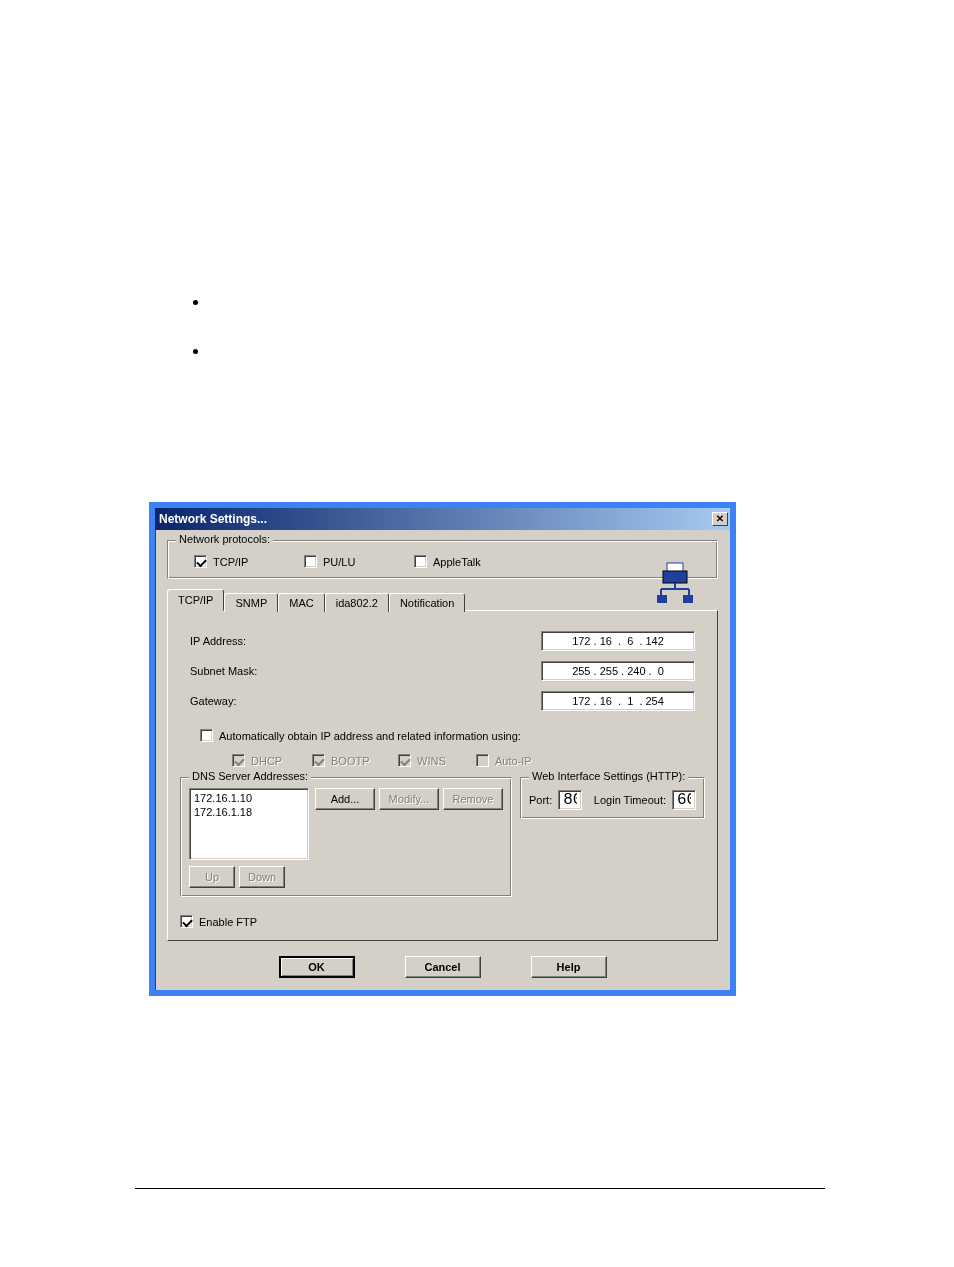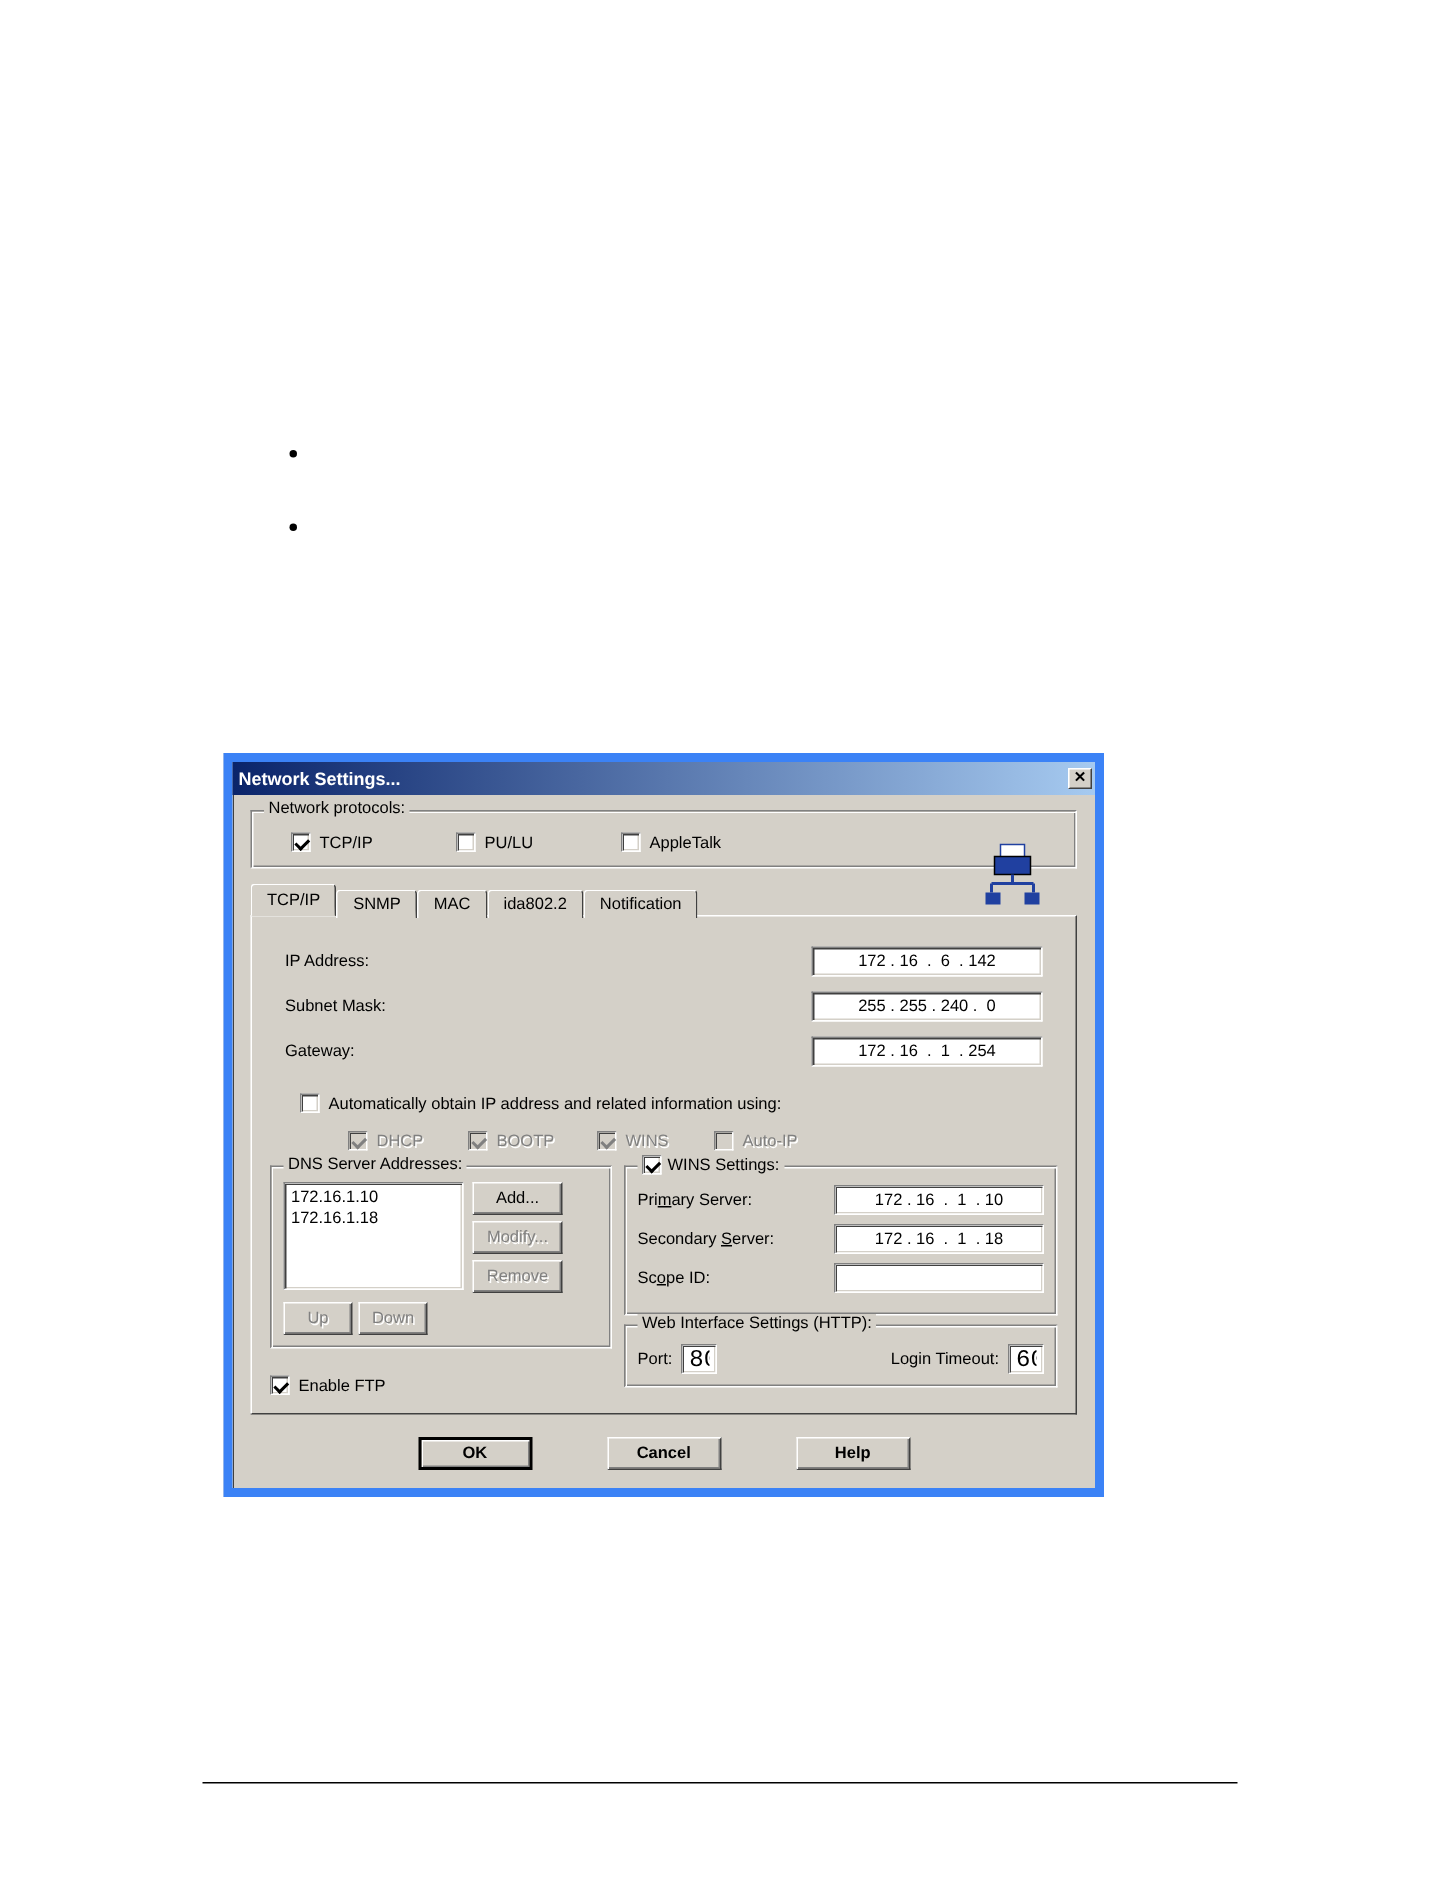--- a/index.html
+++ b/index.html
@@ -220,21 +220,21 @@
       height: 72px;
       background: #fff;
       border: 1px solid #808080;
       border-right-color: #fff;
       border-bottom-color: #fff;
       box-shadow: inset 1px 1px 0 #404040, inset -1px -1px 0 #d4d0c8;
       padding: 2px 4px;
       overflow: hidden;
     }
     .dns-list div { line-height: 14px; }
-    .dns-btns { display: flex; flex-direction: column; gap: 4px; }
+    .dns-btns { display: flex; flex-direction: row; gap: 4px; }
     
     .win-button {
       background: #d4d0c8;
       border: 1px solid #fff;
       border-right-color: #404040;
       border-bottom-color: #404040;
       box-shadow: inset -1px -1px 0 #808080;
       padding: 2px 6px;
       font-family: inherit;
       font-size: 11px;
@@ -406,38 +406,20 @@
               <button class="win-button disabled">Up</button>
               <button class="win-button disabled">Down</button>
             </div>
           </div>
           <label class="check-wrap wide ftp-check">
             <span class="win-check checked"></span>
             <span>Enable FTP</span>
           </label>
         </div>
         <div class="right-col">
-          <div class="wins-box">
-            <span class="groupbox-label withcheck">
-              <span class="win-check checked"></span>
-              <span>WINS Settings:</span>
-            </span>
-            <div class="wins-row">
-              <span>Pri<span class="underline-key">m</span>ary Server:</span>
-              <input class="ip-input" value="172 . 16  .  1  . 10" style="">
-            </div>
-            <div class="wins-row">
-              <span>Secondary <span class="underline-key">S</span>erver:</span>
-              <input class="ip-input" value="172 . 16  .  1  . 18" style="">
-            </div>
-            <div class="wins-row">
-              <span>Sc<span class="underline-key">o</span>pe ID:</span>
-              <input class="ip-input" value="" style="">
-            </div>
-          </div>
           <div class="http-box">
             <span class="groupbox-label">Web Interface Settings (HTTP):</span>
             <div class="http-row">
               <span>Port:</span>
               <input class="small-input" value="80" style="">
               <span style="margin-left:auto">Login Timeout:</span>
               <input class="small-input" value="600" style="">
             </div>
           </div>
         </div>

